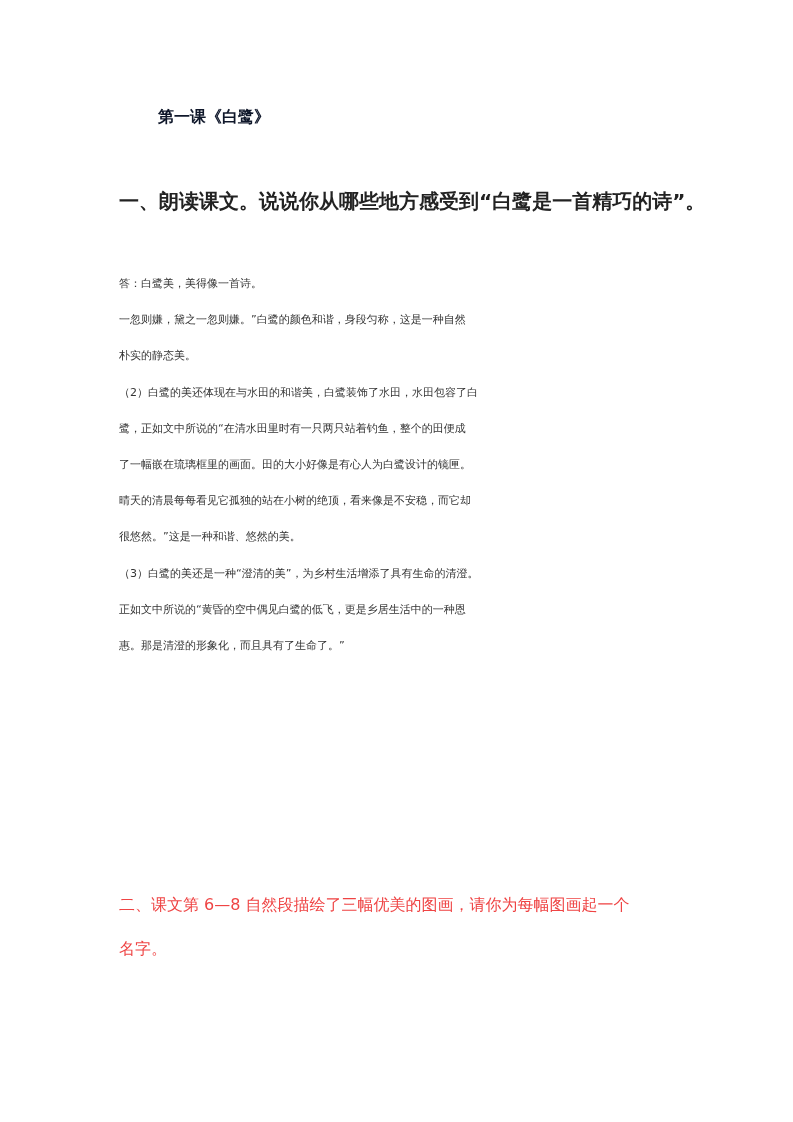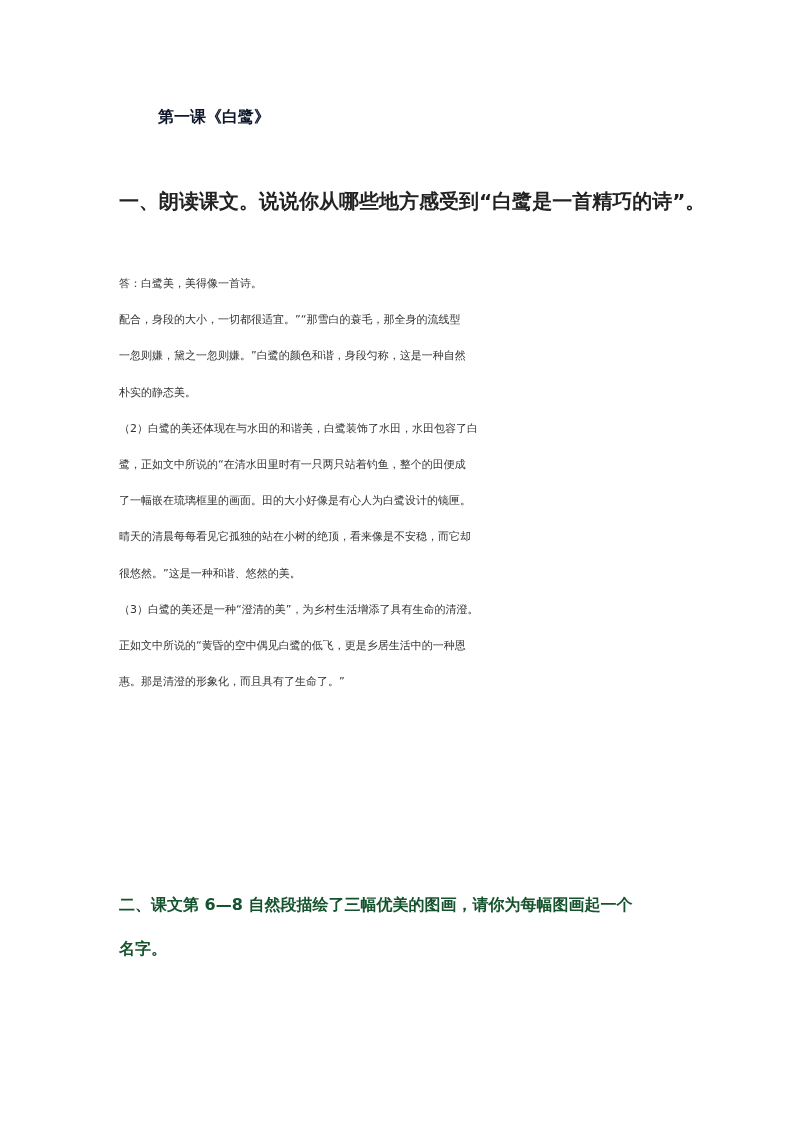--- a/index.html
+++ b/index.html
@@ -54,39 +54,38 @@
       height: 36.2px;
       line-height: 24px;
       white-space: nowrap;
     }
     .q2 {
       position: absolute;
       top: 893px;
       left: 0;
       width: 560px;
       font-size: 16px;
-      font-weight: bold;
-      color: #14532d;
+      font-weight: normal;
+      color: #ef4444;
     }
     .q2 .line {
       height: 44px;
       line-height: 24px;
     }
   </style>
 </head>
 <body>
 
 <div class="page">
   <div class="title">第一课《白鹭》</div>
 
   <div class="q1">一、朗读课文。说说你从哪些地方感受到“白鹭是一首精巧的诗”。</div>
 
   <div class="answer">
     <div class="line">答：白鹭美，美得像一首诗。</div>
-    <div class="line">配合，身段的大小，一切都很适宜。”“那雪白的蓑毛，那全身的流线型</div>
     <div class="line">一忽则嫌，黛之一忽则嫌。”白鹭的颜色和谐，身段匀称，这是一种自然</div>
     <div class="line">朴实的静态美。</div>
     <div class="line">（2）白鹭的美还体现在与水田的和谐美，白鹭装饰了水田，水田包容了白</div>
     <div class="line">鹭，正如文中所说的“在清水田里时有一只两只站着钓鱼，整个的田便成</div>
     <div class="line">了一幅嵌在琉璃框里的画面。田的大小好像是有心人为白鹭设计的镜匣。</div>
     <div class="line">晴天的清晨每每看见它孤独的站在小树的绝顶，看来像是不安稳，而它却</div>
     <div class="line">很悠然。”这是一种和谐、悠然的美。</div>
     <div class="line">（3）白鹭的美还是一种“澄清的美”，为乡村生活增添了具有生命的清澄。</div>
     <div class="line">正如文中所说的“黄昏的空中偶见白鹭的低飞，更是乡居生活中的一种恩</div>
     <div class="line">惠。那是清澄的形象化，而且具有了生命了。”</div>

